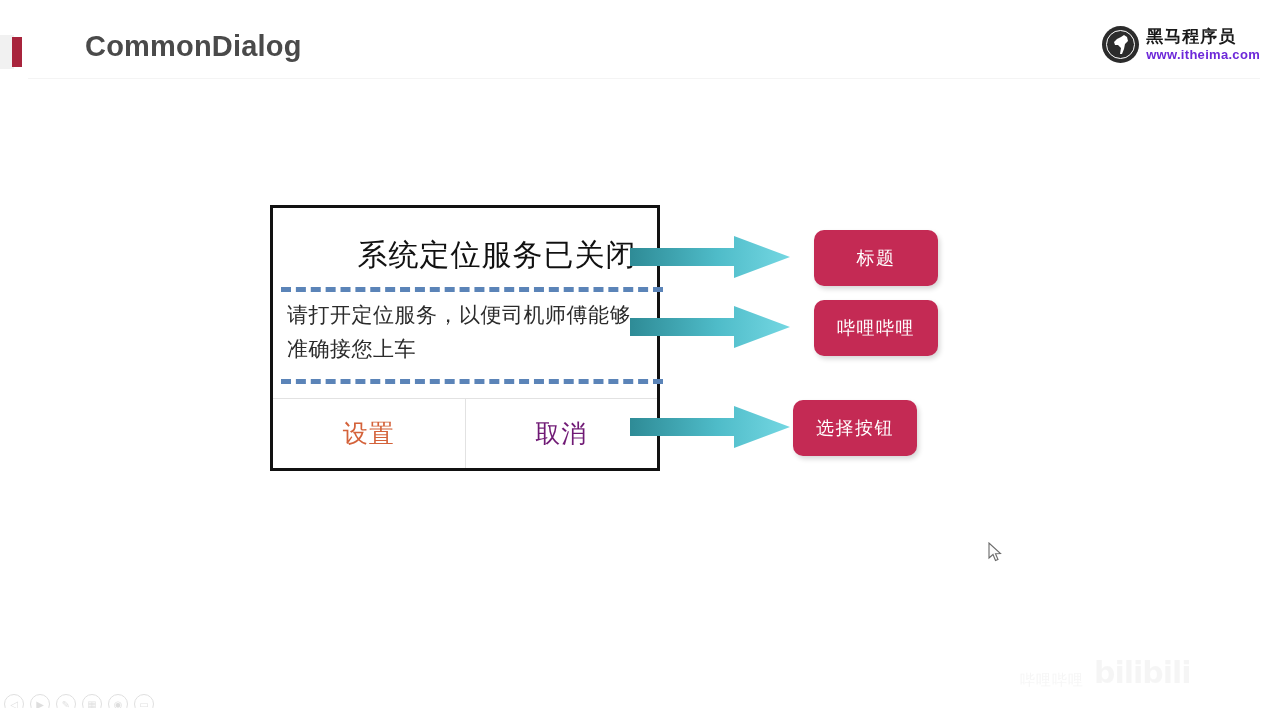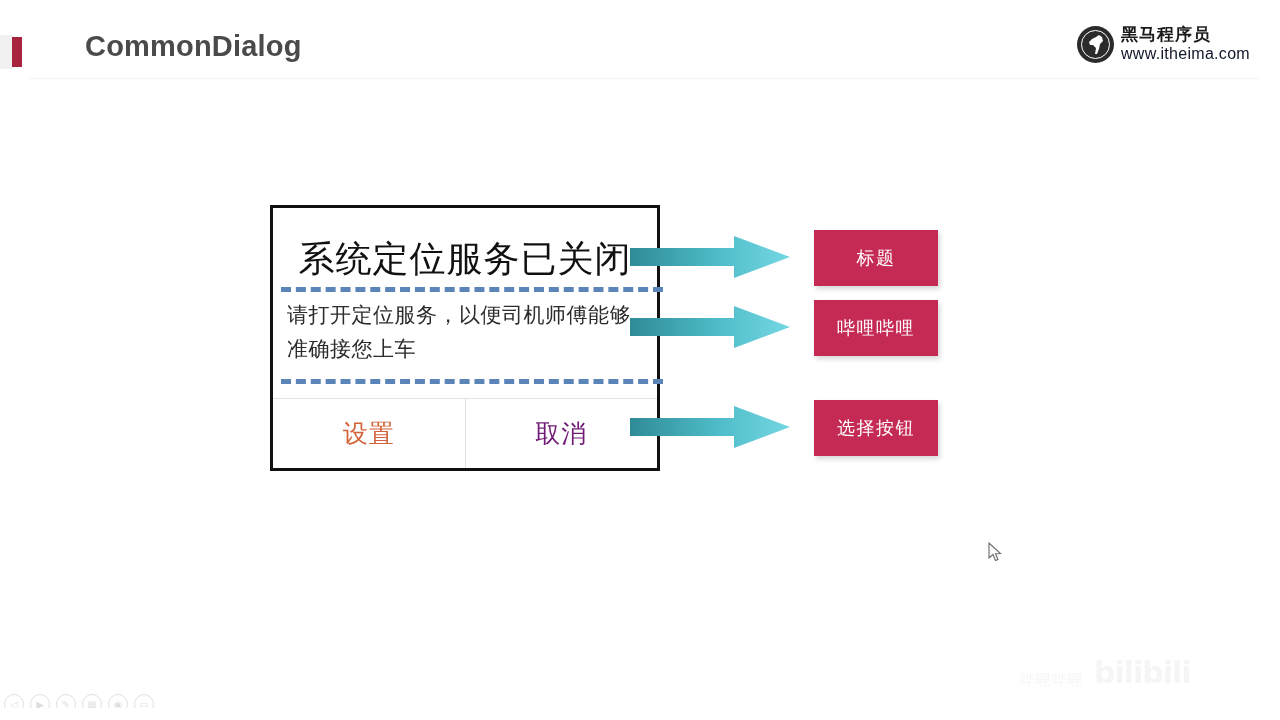--- a/index.html
+++ b/index.html
@@ -62,21 +62,21 @@
     left: 28px;
     top: 78px;
     width: 1232px;
     height: 1px;
     background: #f4f4f4;
   }
 
   
   #brand {
     position: absolute;
-    right: 30px;
+    right: 20px;
     top: 26px;
     display: flex;
     align-items: center;
     gap: 7px;
     justify-content: space-between;
   }
   #brand-mark {
     width: 37px;
     height: 37px;
     border-radius: 50%;
@@ -105,23 +105,23 @@
     flex-direction: column;
     line-height: 1.05;
   }
   #brand-name {
     font-size: 17px;
     font-weight: bold;
     color: #1a1a1a;
     letter-spacing: 1px;
   }
   #brand-url {
-    font-size: 16px;
-    font-weight: normal;
-    color: #0f172a;
+    font-size: 13px;
+    font-weight: bold;
+    color: #6d28d9;
     letter-spacing: 0.3px;
     margin-top: 2px;
   }
 
   
   #dialog {
     position: absolute;
     left: 270px;
     top: 205px;
     width: 390px;
@@ -129,24 +129,25 @@
     background: #ffffff;
     border: 3px solid #111111;
     box-sizing: border-box;
   }
   #dlg-title {
     position: absolute;
     left: 0;
     top: 27px;
     width: 100%;
     text-align: center;
-    font-size: 36px;
+    font-size: 30px;
     color: #111111;
     font-family: "DejaVu Sans", "Liberation Sans", sans-serif;
     letter-spacing: 1px;
+    padding-left: 32px;
   }
   .dashed-sep {
     position: absolute;
     left: 8px;
     width: 382px;
     height: 0;
     border-top: 5px dashed #5b84b8;
   }
   #sep-top  { top: 79px; }
   #sep-bottom { top: 171px; }
@@ -200,33 +201,33 @@
   #arrow-title   { left: 630px; top: 236px; }
   #arrow-content { left: 630px; top: 306px; }
   #arrow-buttons { left: 630px; top: 406px; }
 
   
   .callout {
     position: absolute;
     width: 124px;
     height: 56px;
     background: #c42a54;
-    border-radius: 0;
+    border-radius: 10px;
     display: flex;
     align-items: center;
     justify-content: center;
     color: #ffffff;
     font-size: 18px;
     font-family: "DejaVu Sans", "Liberation Sans", sans-serif;
     letter-spacing: 1.5px;
     box-shadow: 2px 3px 5px rgba(0,0,0,0.16);
   }
   #callout-title   { left: 814px; top: 230px; }
   #callout-content { left: 814px; top: 300px; }
-  #callout-buttons { left: 814px; top: 400px; text-align: right; }
+  #callout-buttons { left: 793px; top: 400px; text-align: right; }
 
   
   #watermark {
     position: absolute;
     left: 1020px;
     top: 655px;
     display: flex;
     align-items: flex-end;
     gap: 10px;
     opacity: 0.5;

